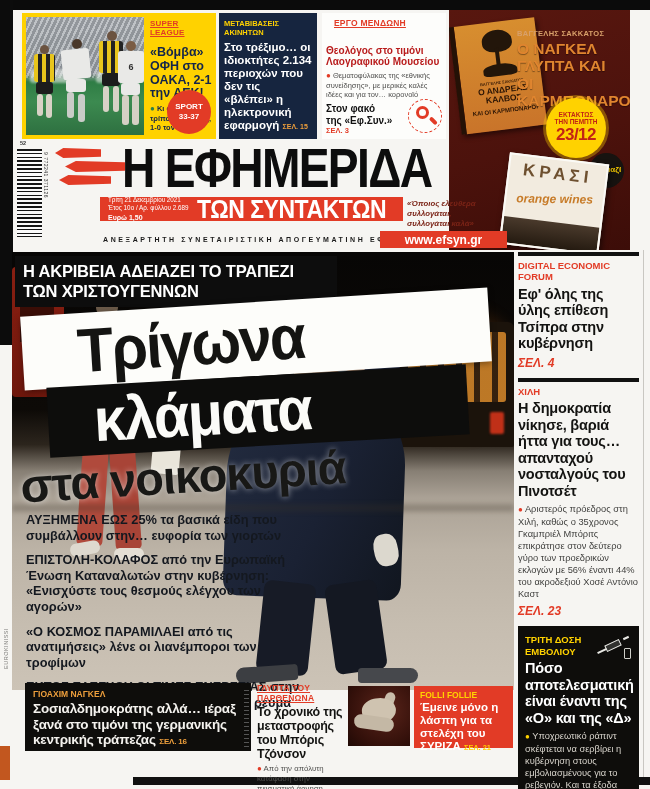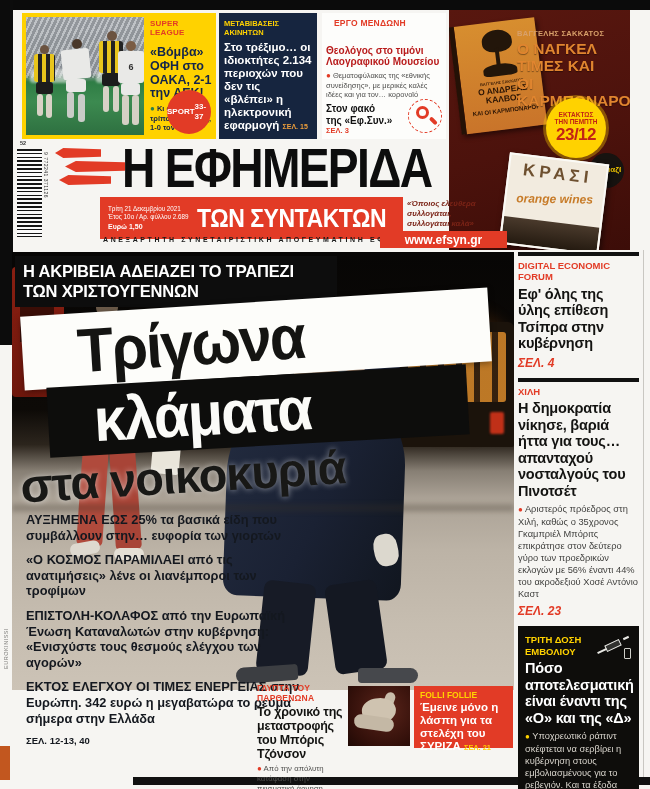--- a/index.html
+++ b/index.html
@@ -18,25 +18,25 @@
   .box-sports { left:22px; top:13px; width:194px; height:126px; background:#ffd200; padding:4px; }
   .sports-photo { position:relative; float:left; width:118px; height:118px; overflow:hidden; background:linear-gradient(180deg,#a8adb2 0%,#9aa0a6 48%,#2f7d45 55%,#3c8a50 72%,#2e7040 100%); }
   .seats { position:absolute; left:0; top:0; width:100%; height:52%; background:repeating-linear-gradient(115deg,rgba(255,255,255,.28) 0 2px,rgba(0,0,0,.12) 2px 5px); }
   .banner-blob { position:absolute; border-radius:3px; background:rgba(235,240,235,.55); filter:blur(1px); }
   .player { position:absolute; }
   .p-head { position:absolute; border-radius:50%; }
   .p-torso { position:absolute; border-radius:3px; }
   .stripes { background:repeating-linear-gradient(90deg,#e8c51c 0 4px,#222 4px 8px); }
   .whitekit { background:#e9e9e7; }
   .sports-txt { margin-left:124px; padding-top:2px; }
-  .k-red { color:#e23b26; font-size:8px; font-weight:800; letter-spacing:.2px; }
+  .k-red { color:#e23b26; font-size:8px; font-weight:800; letter-spacing:.2px;text-decoration:underline; }
   .sports-h { color:#13254a; font-size:12.5px; font-weight:800; line-height:1.1; margin-top:9px; }
   .sports-sub { color:#13254a; font-size:7.5px; font-weight:700; line-height:1.2; margin-top:3px; }
   .dot-green { color:#2e8048; font-size:8px; }
-  .sport-badge { position:absolute; right:5px; bottom:5px; width:44px; height:44px; border-radius:50%; background:#e23b26; color:#fff; display:flex; flex-direction:row; align-items:center; justify-content:center; font-weight:800; font-size:8px; line-height:1.2; }
+  .sport-badge { position:absolute; right:5px; bottom:5px; width:44px; height:44px; border-radius:50%; background:#e23b26; color:#fff; display:flex; flex-direction:column; align-items:center; justify-content:center; font-weight:800; font-size:8px; line-height:1.2; }
 
   .box-prop { left:219px; top:13px; width:98px; height:126px; background:#16253f; padding:6px 5px; }
   .k-yellow { color:#ffd200; font-size:7.5px; font-weight:800; line-height:1.25; }
   .prop-h { color:#fff; font-size:11.5px; font-weight:800; line-height:1.14; margin-top:3px; }
   .pg-orange { color:#ee9f3c; font-size:7px; font-weight:800; }
 
   .box-mendoni { left:322px; top:13px; width:124px; height:126px; background:#fdfdfb; padding:5px 4px; }
   .mend-h { color:#b91c1c; font-size:10px; font-weight:800; line-height:1.08; margin-top:18px; }
   .mend-sub { color:#4f4f4d; font-size:7.5px; line-height:1.25; margin-top:3px; }
   .dot-red { color:#e23b26; font-size:8px; }
@@ -66,21 +66,21 @@
   .mag-script { color:#c77b28; font-size:12px; font-style:italic; font-weight:700; text-align:center; margin-top:8px; transform:rotate(-6deg); }
   .mag-bottom { position:absolute; bottom:0; left:0; width:100%; height:26px; background:linear-gradient(180deg,#4a3a2c,#241a10); }
 
   
   .barcode { left:17px; top:149px; width:25px; height:88px; background:repeating-linear-gradient(180deg,#161616 0 1.6px,#fbfbfb 1.6px 3.8px); }
   .barcode-num { left:43px; top:152px; font-size:5px; color:#333; writing-mode:vertical-rl; letter-spacing:.5px; }
   .barcode-52 { left:20px; top:140px; font-size:5.5px; color:#333; font-weight:700; }
   .logo-pens { left:55px; top:146px; width:72px; height:44px; }
   .pen { position:absolute; background:#e23b26; clip-path:polygon(0 50%,18% 0,100% 12%,100% 88%,18% 100%); }
   .masth-title { left:122px; top:136px; color:#0d0d0d; font-size:55px; font-weight:800; letter-spacing:-2px; transform:scaleX(.84); transform-origin:left top; white-space:nowrap; }
-  .masth-redbox { left:100px; top:197px; width:303px; height:42px; background:#e23b26; display:flex; align-items:center; }
+  .masth-redbox { left:100px; top:197px; width:303px; height:24px; background:#e23b26; display:flex; align-items:center; }
   .masth-date { width:97px; padding-left:8px; color:#fff; font-size:6.3px; line-height:1.35; }
   .masth-date .price { font-weight:800; font-size:7px; }
   .masth-sub { color:#fff; font-size:25px; font-weight:800; letter-spacing:-.5px; transform:scaleX(.92); transform-origin:left center; white-space:nowrap; }
   .motto { left:407px; top:199px; width:108px; color:#7a2316; font-size:7.8px; font-weight:700; font-style:italic; line-height:1.3; }
   .motto b { font-style:normal; }
   .tagline { left:103px; top:236px; color:#1a1a1a; font-size:7px; font-weight:700; letter-spacing:2.6px; white-space:nowrap; }
   .webbox { left:380px; top:231px; width:127px; height:17px; background:#e23b26; color:#fff; font-size:12px; font-weight:800; display:flex; align-items:center; justify-content:center; }
 
   
   .photo { left:12px; top:252px; width:502px; height:438px; overflow:hidden; background:linear-gradient(180deg,#070605 0%,#0d0a07 36%,#2c251d 44%,#877f74 50%,#aaa195 56%,#bcb3a6 68%,#c6bdb0 85%,#ccc3b6 100%); }
@@ -216,21 +216,21 @@
       <div class="tree-canopy"></div>
       <div class="tree-trunk"></div>
       <div class="tree-mound"></div>
       <div class="cover-author">ΒΑΓΓΕΛΗΣ ΣΑΚΚΑΤΟΣ</div>
       <div class="cover-title">Ο ΑΝΔΡΕΑΣ ΚΑΛΒΟΣ</div>
       <div class="cover-sub">ΚΑΙ ΟΙ ΚΑΡΜΠΟΝΑΡΟΙ</div>
     </div>
     <div class="bk-author">ΒΑΓΓΕΛΗΣ ΣΑΚΚΑΤΟΣ</div>
     <div class="bk-title">
       <div>Ο ΝΑΓΚΕΛ</div>
-      <div>ΤΙΜΕΣ ΚΑΙ</div>
+      <div>ΓΛΥΠΤΑ ΚΑΙ</div>
       <div>ΟΙ ΚΑΡΜΠΟΝΑΡΟΙ</div>
     </div>
     <div class="starburst">
       <span class="star-small">ΕΚΤΑΚΤΩΣ</span>
       <span class="star-small">ΤΗΝ ΠΕΜΠΤΗ</span>
       <span class="star-big">23/12</span>
     </div>
     <div class="circ-mazi">
         <span>και μαζί</span>
       </div>
@@ -304,22 +304,22 @@
   <div class="abs hl-white">
       <span>Τρίγωνα</span>
     </div>
   <div class="abs hl-black">
       <span>κλάματα</span>
     </div>
   <div class="abs hl-line3">στα νοικοκυριά</div>
 
   <div class="abs bullets">
     <div class="b-item"><span class="lead">ΑΥΞΗΜΕΝΑ ΕΩΣ 25%</span> <span class="rest">τα βασικά είδη που συμβάλλουν στην… ευφορία των γιορτών</span></div>
+    <div class="b-item"><span class="lead">ΕΠΙΣΤΟΛΗ-ΚΟΛΑΦΟΣ</span> <span class="rest">από την Ευρωπαϊκή Ένωση Καταναλωτών στην κυβέρνηση: «Ενισχύστε τους θεσμούς ελέγχου των αγορών»</span></div>
     <div class="b-item"><span class="lead">«Ο ΚΟΣΜΟΣ ΠΑΡΑΜΙΛΑΕΙ</span> <span class="rest">από τις ανατιμήσεις» λένε οι λιανέμποροι των τροφίμων</span></div>
-    <div class="b-item"><span class="lead">ΕΠΙΣΤΟΛΗ-ΚΟΛΑΦΟΣ</span> <span class="rest">από την Ευρωπαϊκή Ένωση Καταναλωτών στην κυβέρνηση: «Ενισχύστε τους θεσμούς ελέγχου των αγορών»</span></div>
     <div class="b-item"><span class="lead">ΕΚΤΟΣ ΕΛΕΓΧΟΥ ΟΙ ΤΙΜΕΣ ΕΝΕΡΓΕΙΑΣ</span> <span class="rest">στην Ευρώπη. 342 ευρώ η μεγαβατώρα το ρεύμα σήμερα στην Ελλάδα</span></div>
     <div class="pages-main">ΣΕΛ. 12-13, 40</div>
   </div>
   <div class="abs credit">EUROKINISSI</div>
 
   <div class="abs sidebar">
     <div class="sep"></div>
     <div>
       <div class="sb-kicker">DIGITAL ECONOMIC FORUM</div>
       <div class="sb-h">Εφ' όλης της ύλης επίθεση Τσίπρα στην κυβέρνηση</div>
@@ -342,20 +342,25 @@
       <div>
         <div class="sbk">ΤΡΙΤΗ ΔΟΣΗ</div>
         <div class="sbk">ΕΜΒΟΛΙΟΥ</div>
         <div class="sb-hw">Πόσο αποτελεσματική είναι έναντι της «Ο» και της «Δ»</div>
         <div class="sb-bodyw"><span class="dot-yellow">●</span> <span>Υποχρεωτικό ράπιντ σκέφτεται να σερβίρει η κυβέρνηση στους εμβολιασμένους για το ρεβεγιόν. Και τα έξοδα δικά τους!</span> <span class="pg-inline-y">ΣΕΛ. 20-21</span></div>
       </div>
 
     </div>
   </div>
 
+  <div class="abs box-nagel">
+    <div class="nagel-k">ΓΙΟΑΧΙΜ ΝΑΓΚΕΛ</div>
+    <div class="nagel-h"><span>Σοσιαλδημοκράτης αλλά… ιέραξ ξανά στο τιμόνι της γερμανικής κεντρικής τράπεζας</span> <span class="pg-orange" style="font-size:8px;">ΣΕΛ. 16</span></div>
+    <div class="nagel-edge"></div>
+  </div>
 
   <div class="abs col-marbles">
     <div class="k-red" style="font-size:8.5px;">ΓΛΥΠΤΑ ΤΟΥ ΠΑΡΘΕΝΩΝΑ</div>
     <div class="marb-h">Το χρονικό της μεταστροφής του Μπόρις Τζόνσον</div>
     <div class="marb-body"><span class="dot-red">●</span> <span>Από την απόλυτη κατάφαση στην πεισματική άρνηση απέναντι στο ελληνικό αίτημα</span> </div>
   </div>
 
   <div class="abs statue">
     <div class="st-arm"></div>
     <div class="st-torso"></div>

